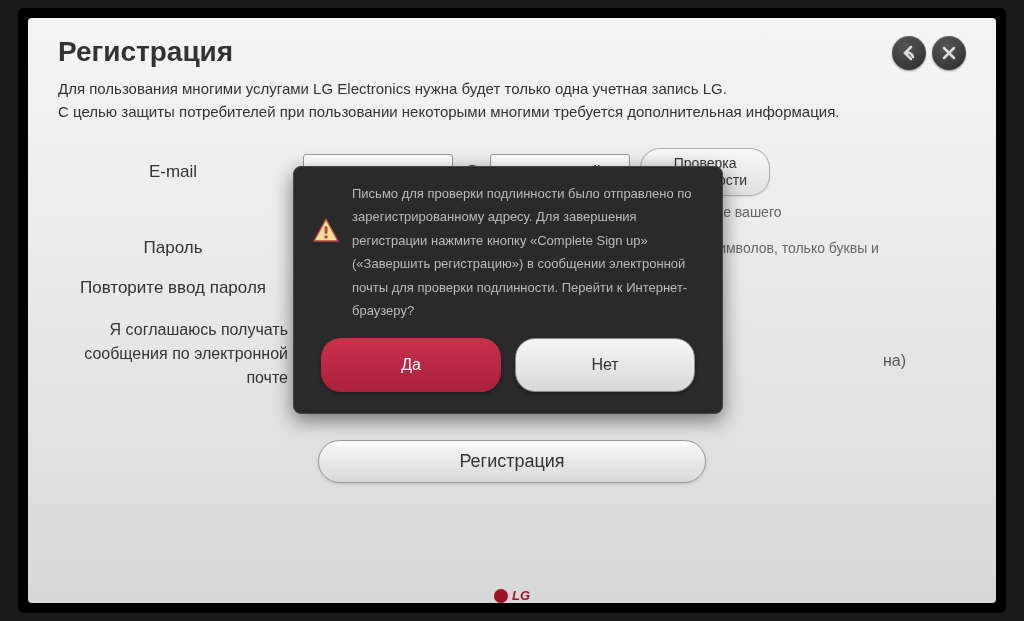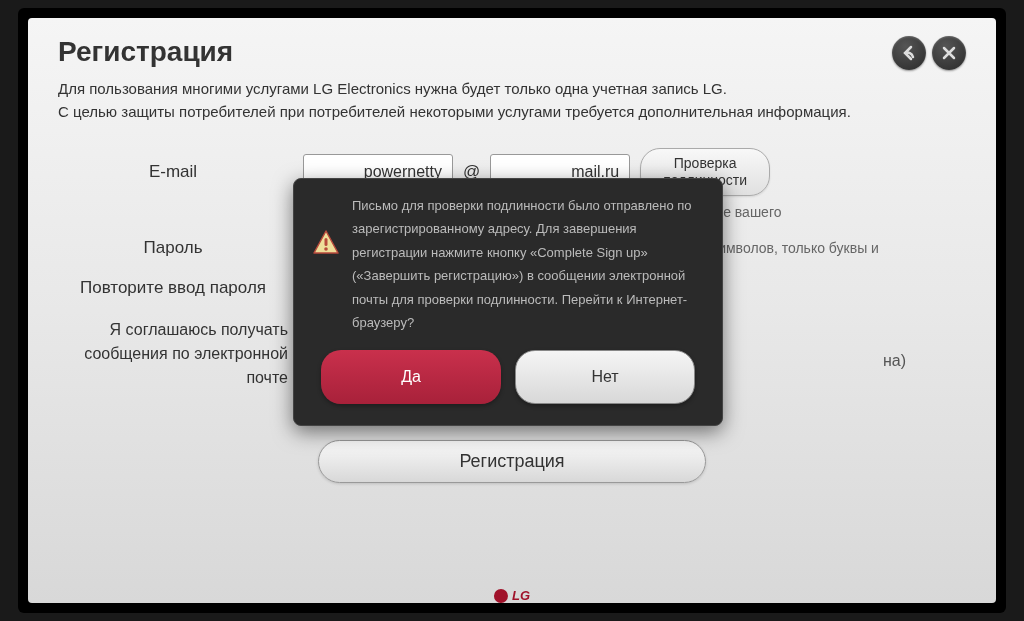--- a/index.html
+++ b/index.html
@@ -153,21 +153,21 @@
     }
     .lg-circle {
       width: 14px;
       height: 14px;
       border-radius: 50%;
       background: #a0122a;
     }
     
     .modal {
       position: absolute;
-      top: 160px;
+      top: 148px;
       left: 265px;
       width: 430px;
       background: #2a2a2a;
       border-radius: 8px;
       border: 1px solid #444;
       box-shadow: 0 6px 20px rgba(0,0,0,0.5);
       padding: 15px 18px;
     }
     .modal-body {
       display: flex;
@@ -230,21 +230,21 @@
         <div class="icon-btn">
           <svg width="16" height="16" viewBox="0 0 16 16">
               <path d="M3 3 L13 13 M13 3 L3 13" stroke="#ddd" stroke-width="2.5" stroke-linecap="round"></path>
             </svg>
         </div>
       </div>
     </div>
 
     <div class="desc">
       <div>Для пользования многими услугами LG Electronics нужна будет только одна учетная запись LG.</div>
-      <div>С целью защиты потребителей при потребителей некоторыми услугами требуется дополнительная информация.</div>
+      <div>С целью защиты потребителей при пользовании некоторыми многими требуется дополнительная информация.</div>
     </div>
 
     <div class="form-row">
       <div class="label">E-mail</div>
       <div class="input-area">
         <input class="text-input input-local" value="powernetty" style="">
         <span class="at-sign">@</span>
         <input class="text-input input-domain" value="mail.ru" style="">
         <div class="pill-btn" style="white-space:pre-line;">Проверка
 подлинности</div>

